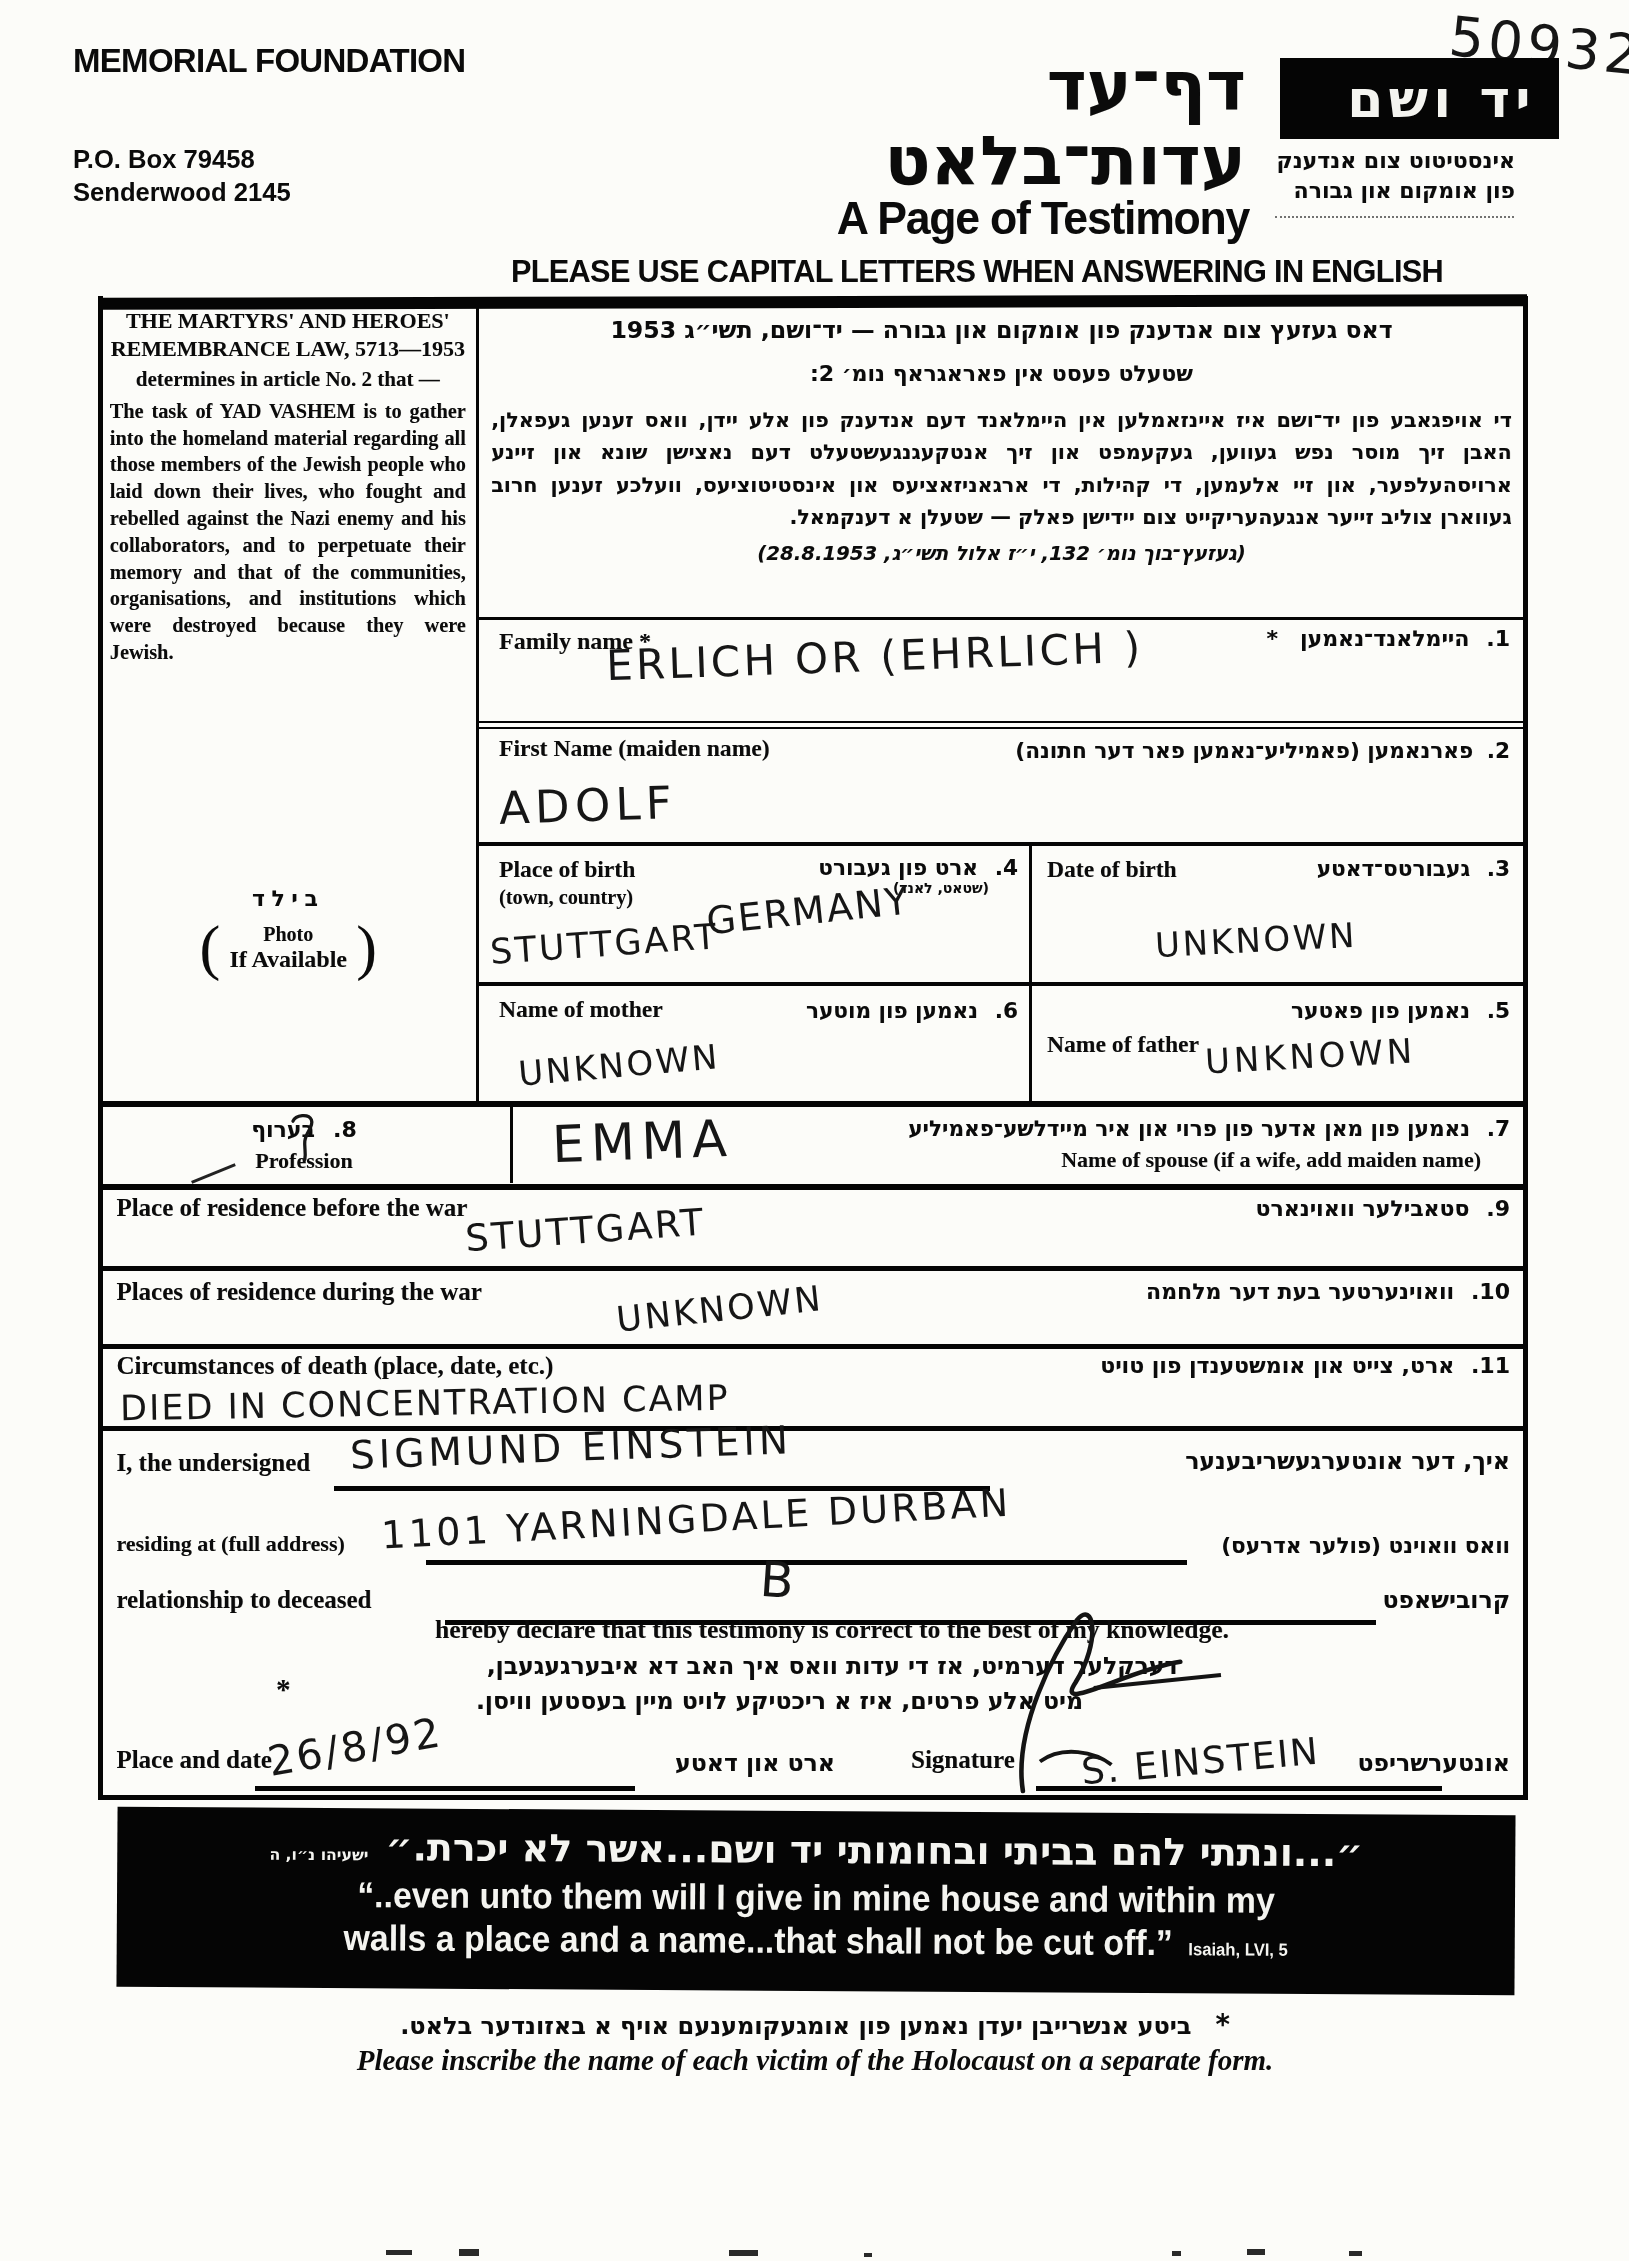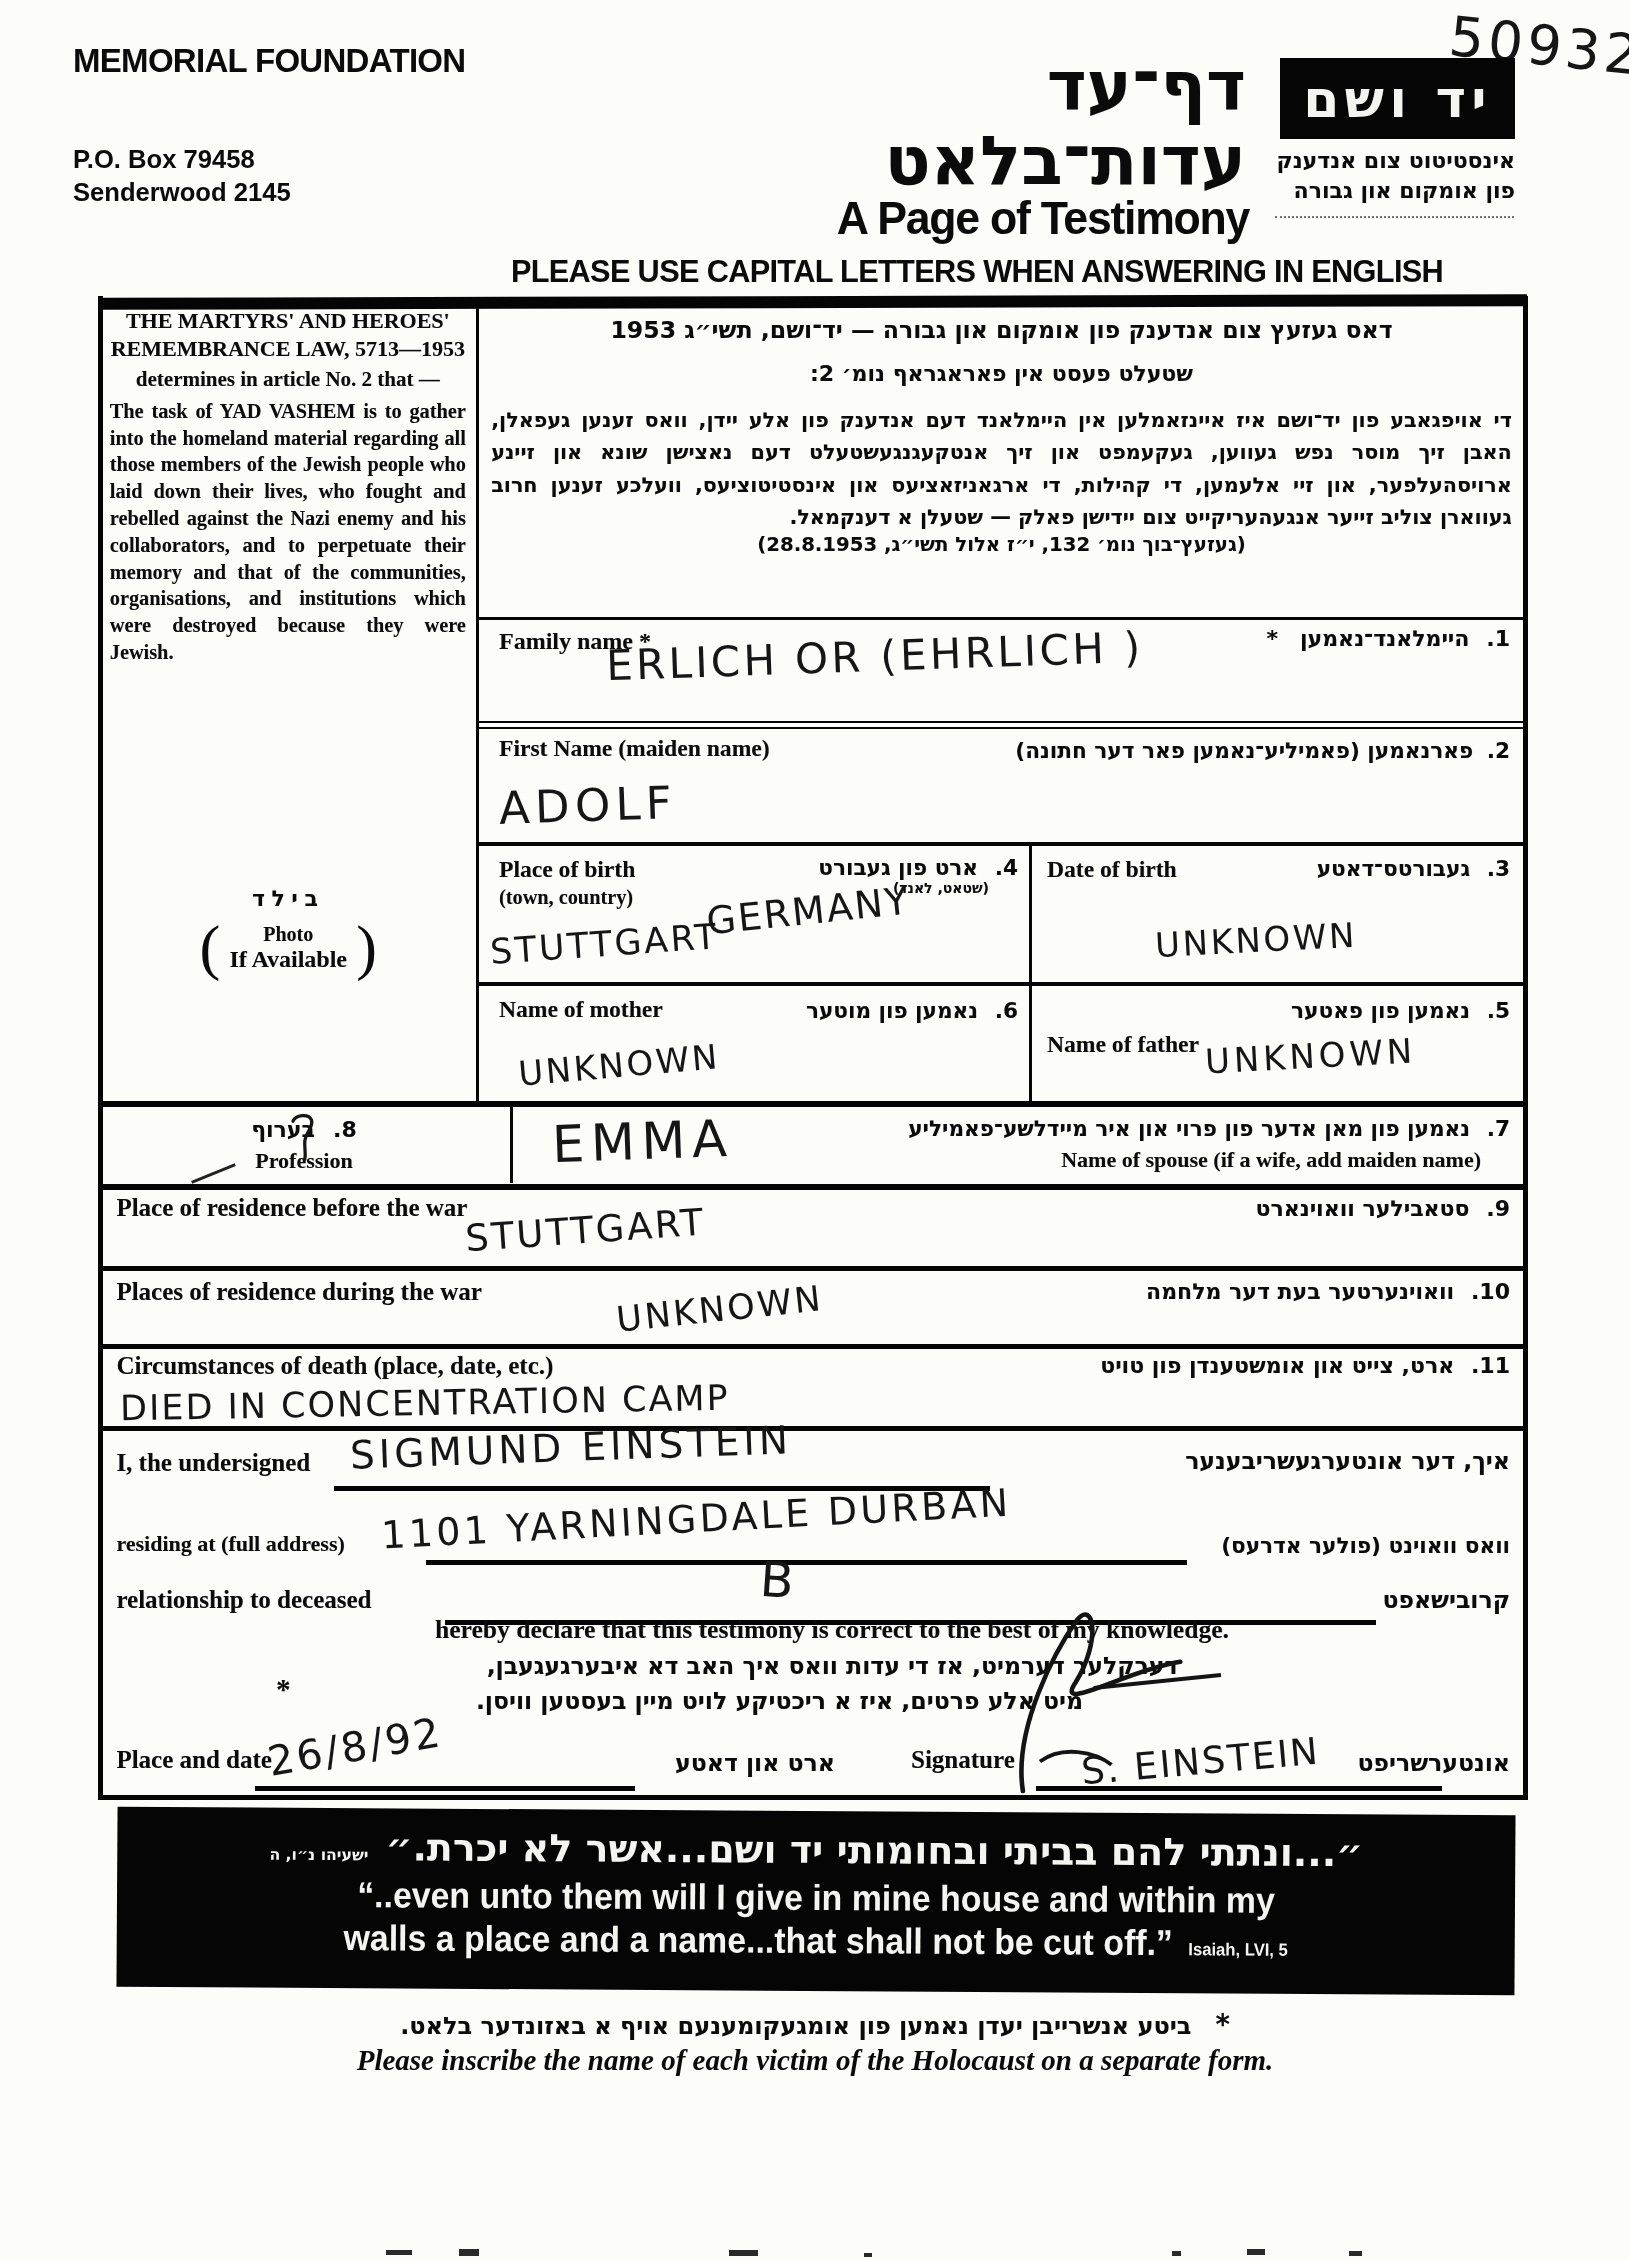--- a/index.html
+++ b/index.html
@@ -29,21 +29,21 @@
   </div>
   <div class="abs sans" style="left:73px;top:143px;font-weight:700;font-size:25.6px;line-height:1.3;">
     <div>P.O. Box 79458</div>
     <div>Senderwood 2145</div>
   </div>
 
   <div class="abs he" style="right:384px;top:46px;font-size:68px;font-weight:900;">דף־עד</div>
   <div class="abs he" style="right:384px;top:121px;font-size:68px;font-weight:900;">עדות־בלאט</div>
   <div class="abs sans" style="right:381px;top:191px;font-weight:900;font-size:46px;letter-spacing:-1.3px;transform:scaleX(.97);transform-origin:right;">A Page of Testimony</div>
 
-  <div class="abs dark" style="left:1280px;top:58px;width:235px;height:81px;display:flex;align-items:center;justify-content:center;">
+  <div class="abs dark" style="left:1280px;top:58px;width:235px;height:81px;display:flex;align-items:center;justify-content:center;padding-left:44px;">
     <span class="he white" style="font-size:52px;font-weight:900;letter-spacing:5.2px;">יד ושם</span>
   </div>
   <div class="abs he" style="right:115px;top:148px;font-size:22px;">אינסטיטוט צום אנדענק</div>
   <div class="abs he" style="right:115px;top:178px;font-size:22px;">פון אומקום און גבורה</div>
   <div class="abs" style="left:1275px;top:216px;width:239px;border-bottom:2.6px dotted #444;opacity:.75;"></div>
 
   <div class="abs sans center" style="left:433px;top:253px;width:1088px;font-weight:900;font-size:32px;letter-spacing:-0.7px;transform:scaleX(.96);">PLEASE USE CAPITAL LETTERS WHEN ANSWERING IN ENGLISH</div>
 
   <div class="abs" style="left:98px;top:296px;width:1429px;height:1504px;">
 
@@ -82,21 +82,21 @@
           <span class="lbl" style="display:block;font-size:24px;">If Available</span>
         </span>
         <span class="lbl" style="font-size:62px;font-weight:400;">)</span>
       </div>
     </div>
 
     <div class="abs he" style="left:388px;top:19.7px;width:1031px;">
       <div class="center" style="font-size:23.6px;">דאס געזעץ צום אנדענק פון אומקום און גבורה — יד־ושם, תשי״ג 1953</div>
       <div class="center" style="font-size:22px;margin-top:17px;">שטעלט פעסט אין פאראגראף נומ׳ 2:</div>
       <div style="font-size:20.7px;line-height:1.56;margin-top:18.4px;text-align:justify;padding:0 5.2px;">די אויפגאבע פון יד־ושם איז איינזאמלען אין היימלאנד דעם אנדענק פון אלע יידן, וואס זענען געפאלן, האבן זיך מוסר נפש געווען, געקעמפט און זיך אנטקעגנגעשטעלט דעם נאצישן שונא און זיינע ארויסהעלפער, און זיי אלעמען, די קהילות, די ארגאניזאציעס און אינסטיטוציעס, וועלכע זענען חרוב געווארן צוליב זייער אנגעהעריקייט צום יידישן פאלק — שטעלן א דענקמאל.</div>
-      <div class="center" style="font-size:19.7px;margin-top:0;">(געזעץ־בוך נומ׳ 132, י״ז אלול תשי״ג, 28.8.1953)</div>
+      <div class="center" style="font-size:19.7px;margin-top:9px;font-style:italic;">(געזעץ־בוך נומ׳ 132, י״ז אלול תשי״ג, 28.8.1953)</div>
     </div>
 
     <div class="abs lbl" style="left:401px;top:332px;font-size:24px;">
       <span>Family name</span>
       <span>*</span>
     </div>
     <div class="abs he" style="right:17px;top:330px;font-size:22px;">
       <span class="num">.1</span>
       <span style="margin-right:9.2px;">היימלאנד־נאמען</span>
       <span style="margin-right:14.4px;">*</span>

